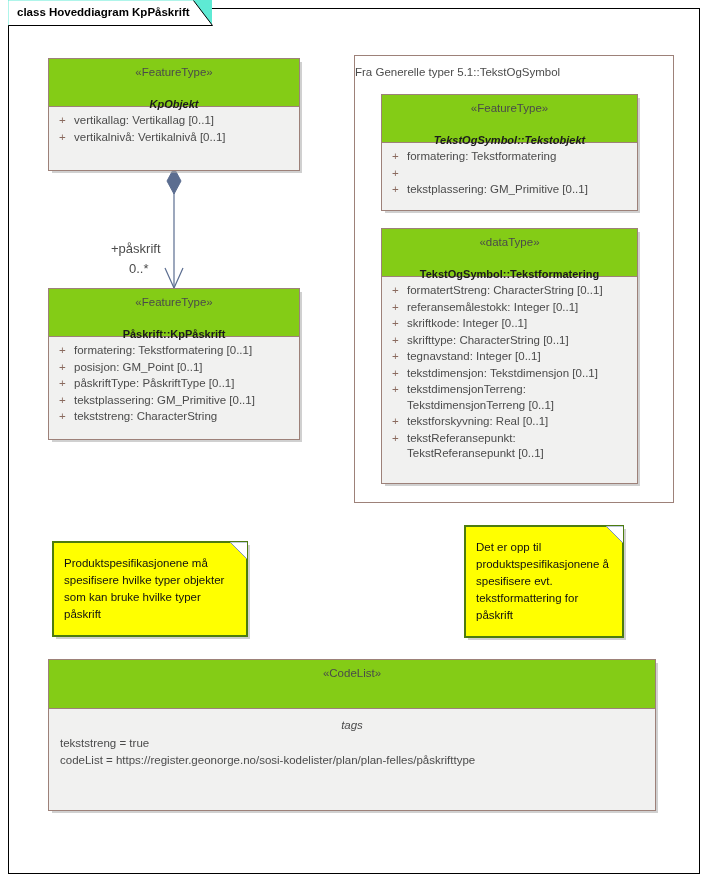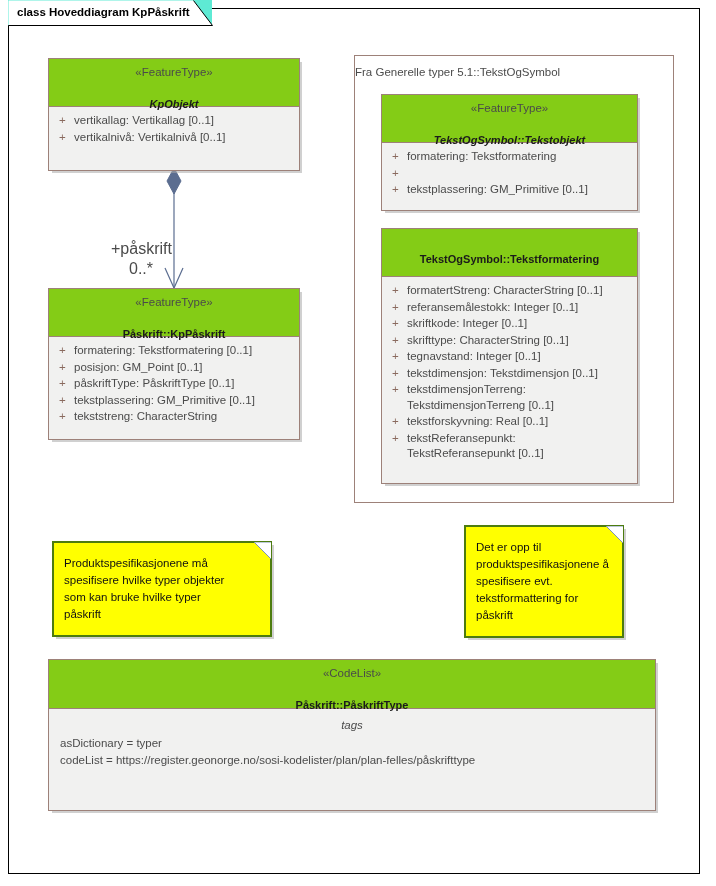--- a/index.html
+++ b/index.html
@@ -136,21 +136,21 @@
   #assoc-svg {
     position: absolute;
     left: 0;
     top: 0;
     width: 716px;
     height: 886px;
     pointer-events: none;
   }
   .assoc-label {
     position: absolute;
-    font-size: 16px;
+    font-size: 13px;
     color: #4b4b4b;
     white-space: nowrap;
     line-height: 14px;
   }
 
   
   .uml-note {
     position: absolute;
     box-sizing: border-box;
     background: #ffff00;
@@ -280,20 +280,21 @@
     </div>
     <div class="attr-row">
       <span class="attr-vis">+</span>
       <span class="attr-text">tekstplassering: GM_Primitive [0..1]</span>
     </div>
   </div>
 </div>
 
 <div class="uml-class" id="class-tekstformatering" style="left:381px; top:228px; width:257px; height:256px;">
   <div class="uml-header" style="height:48px;">
+    <span class="stereotype">«dataType»</span>
     <span class="classname">TekstOgSymbol::Tekstformatering</span>
   </div>
   <div class="uml-compartment">
     <div class="attr-row">
       <span class="attr-vis">+</span>
       <span class="attr-text">formatertStreng: CharacterString [0..1]</span>
     </div>
     <div class="attr-row">
       <span class="attr-vis">+</span>
       <span class="attr-text">referansemålestokk: Integer [0..1]</span>
@@ -324,21 +325,21 @@
       <span class="attr-text">tekstforskyvning: Real [0..1]</span>
     </div>
     <div class="attr-row">
       <span class="attr-vis">+</span>
       <span class="attr-text">tekstReferansepunkt:
 TekstReferansepunkt [0..1]</span>
     </div>
   </div>
 </div>
 
-<div class="uml-note" id="note-left" style="left:52px; top:541px; width:220px; height:96px;">
+<div class="uml-note" id="note-left" style="left:52px; top:541px; width:196px; height:96px;">
   <svg class="note-fold" viewBox="0 0 17 17">
     <polygon points="0,0 17,17 0,17" fill="#ffff00" stroke="none"></polygon>
     <polygon points="0,0 17,0 17,17" fill="#ffffff" stroke="none"></polygon>
     <polyline points="0,0 17,17" fill="none" stroke="#7d93b5" stroke-width="1"></polyline>
     <polyline points="0,0 17,0" fill="none" stroke="#7d93b5" stroke-width="1"></polyline>
   </svg>
   <div class="note-text">Produktspesifikasjonene må
 spesifisere hvilke typer objekter
 som kan bruke hvilke typer
 påskrift</div>
@@ -354,20 +355,19 @@
   <div class="note-text">Det er opp til
 produktspesifikasjonene å
 spesifisere evt.
 tekstformattering for
 påskrift</div>
 </div>
 
 <div class="uml-class" id="class-paskrifttype" style="left:48px; top:659px; width:608px; height:152px;">
   <div class="uml-header" style="height:49px;">
     <span class="stereotype">«CodeList»</span>
-    <span class="classname">Påskrift::PåskriftType</span>
   </div>
   <div class="uml-compartment" style="padding:8px 8px 6px 8px;">
     <div class="tags-title">tags</div>
-    <div class="tag-row">asDictionary = typer</div>
+    <div class="tag-row">tekststreng = true</div>
     <div class="tag-row">codeList = https://register.geonorge.no/sosi-kodelister/plan/plan-felles/påskrifttype</div>
   </div>
 </div>
 
 </body></html>

